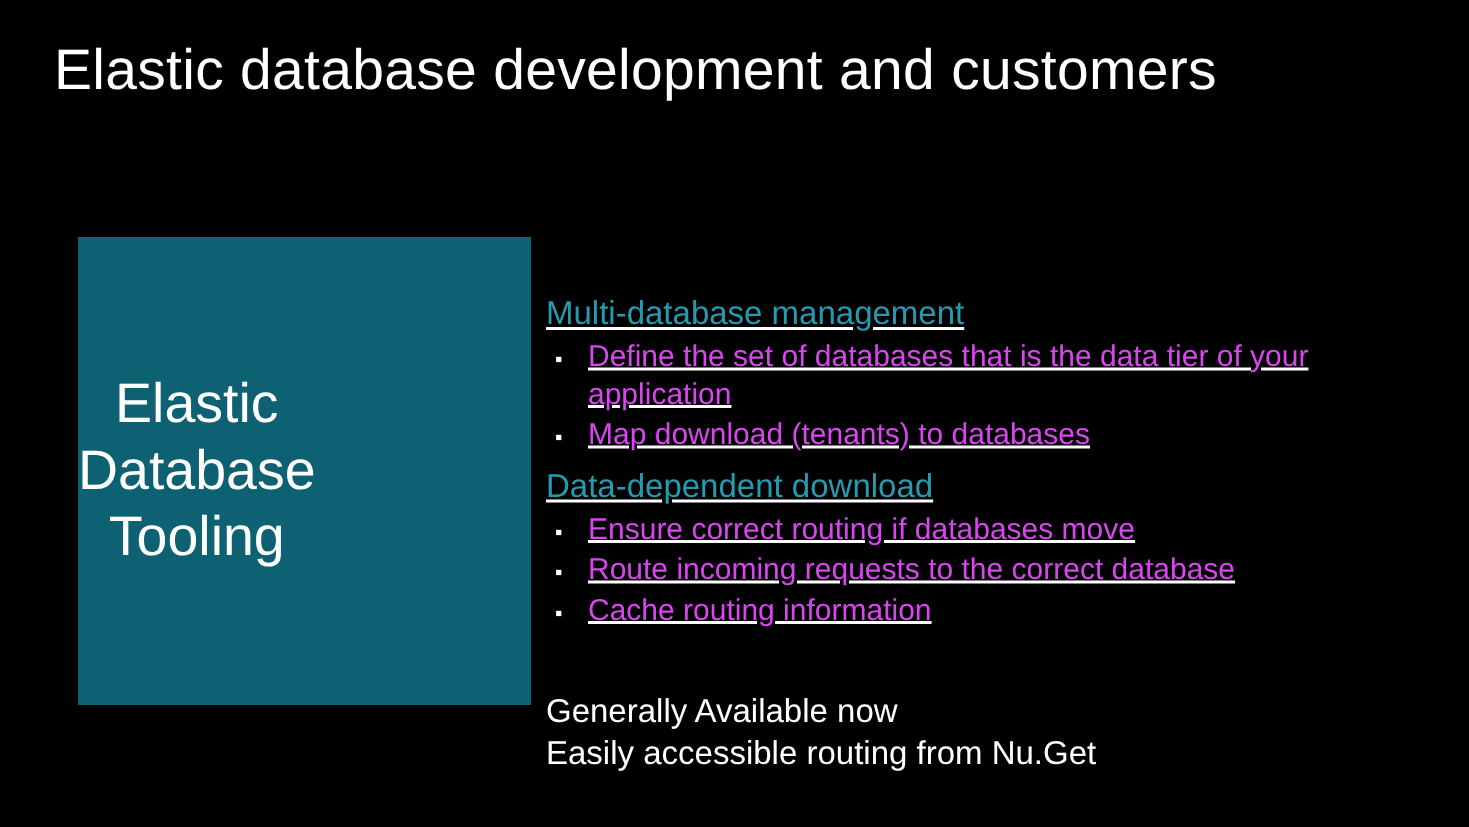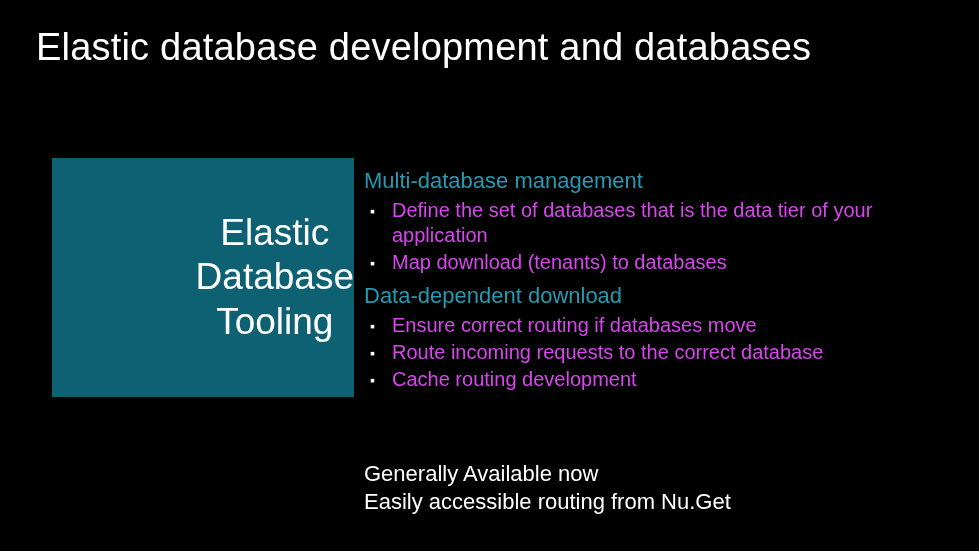--- a/index.html
+++ b/index.html
@@ -18,39 +18,40 @@
     font-size: 38px;
     font-weight: 300;
     color: #fff;
     letter-spacing: 0.2px;
   }
   .teal-box {
     position: absolute;
     top: 158px;
     left: 52px;
     width: 302px;
-    height: 239px;
+    height: 312px;
     background: #0e6172;
     display: flex;
     align-items: center;
-    justify-content: flex-end;
+    justify-content: flex-start;
   }
   .teal-box-label {
     font-size: 37px;
     font-weight: 300;
     color: #fff;
     text-align: center;
     line-height: 1.2;
     white-space: pre-line;
   }
   .content {
     position: absolute;
-    top: 168px;
+    top: 196px;
     left: 364px;
     right: 20px;
+    text-decoration: underline;
   }
   .section-head {
     color: #259ab0;
     font-size: 22px;
     font-weight: 300;
     margin-bottom: 4px;
   }
   ul.bullets {
     list-style: none;
     margin: 0 0 8px 0;
@@ -83,38 +84,38 @@
   .footer-line {
     color: #fff;
     font-size: 22px;
     font-weight: 300;
     line-height: 1.25;
   }
 </style>
 </head>
 <body>
 
-<div class="title">Elastic database development and databases</div>
+<div class="title">Elastic database development and customers</div>
 
 <div class="teal-box">
   <div class="teal-box-label">Elastic
 Database
 Tooling</div>
 </div>
 
 <div class="content">
   <div class="section-head">Multi-database management</div>
   <ul class="bullets">
     <li>Define the set of databases that is the data tier of your application</li>
     <li>Map download (tenants) to databases</li>
   </ul>
   <div class="section-head">Data-dependent download</div>
   <ul class="bullets">
     <li>Ensure correct routing if databases move</li>
     <li>Route incoming requests to the correct database</li>
-    <li>Cache routing development</li>
+    <li>Cache routing information</li>
   </ul>
 </div>
 
 <div class="footer">
   <div class="footer-line">Generally Available now</div>
   <div class="footer-line">Easily accessible routing from Nu.Get</div>
 </div>
 
 </body></html>

